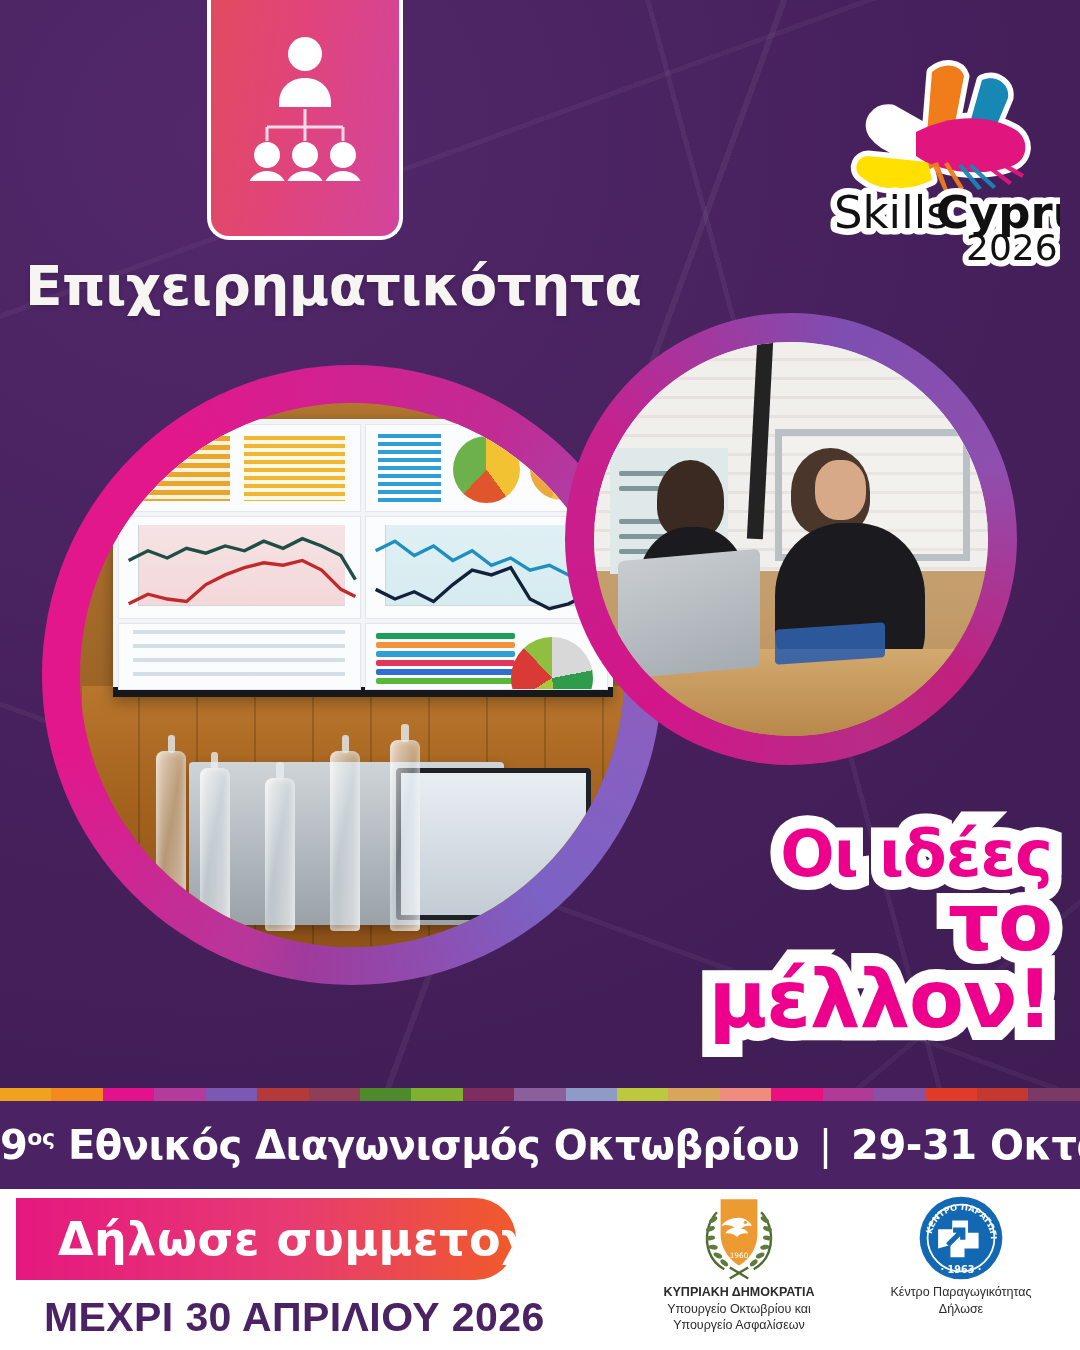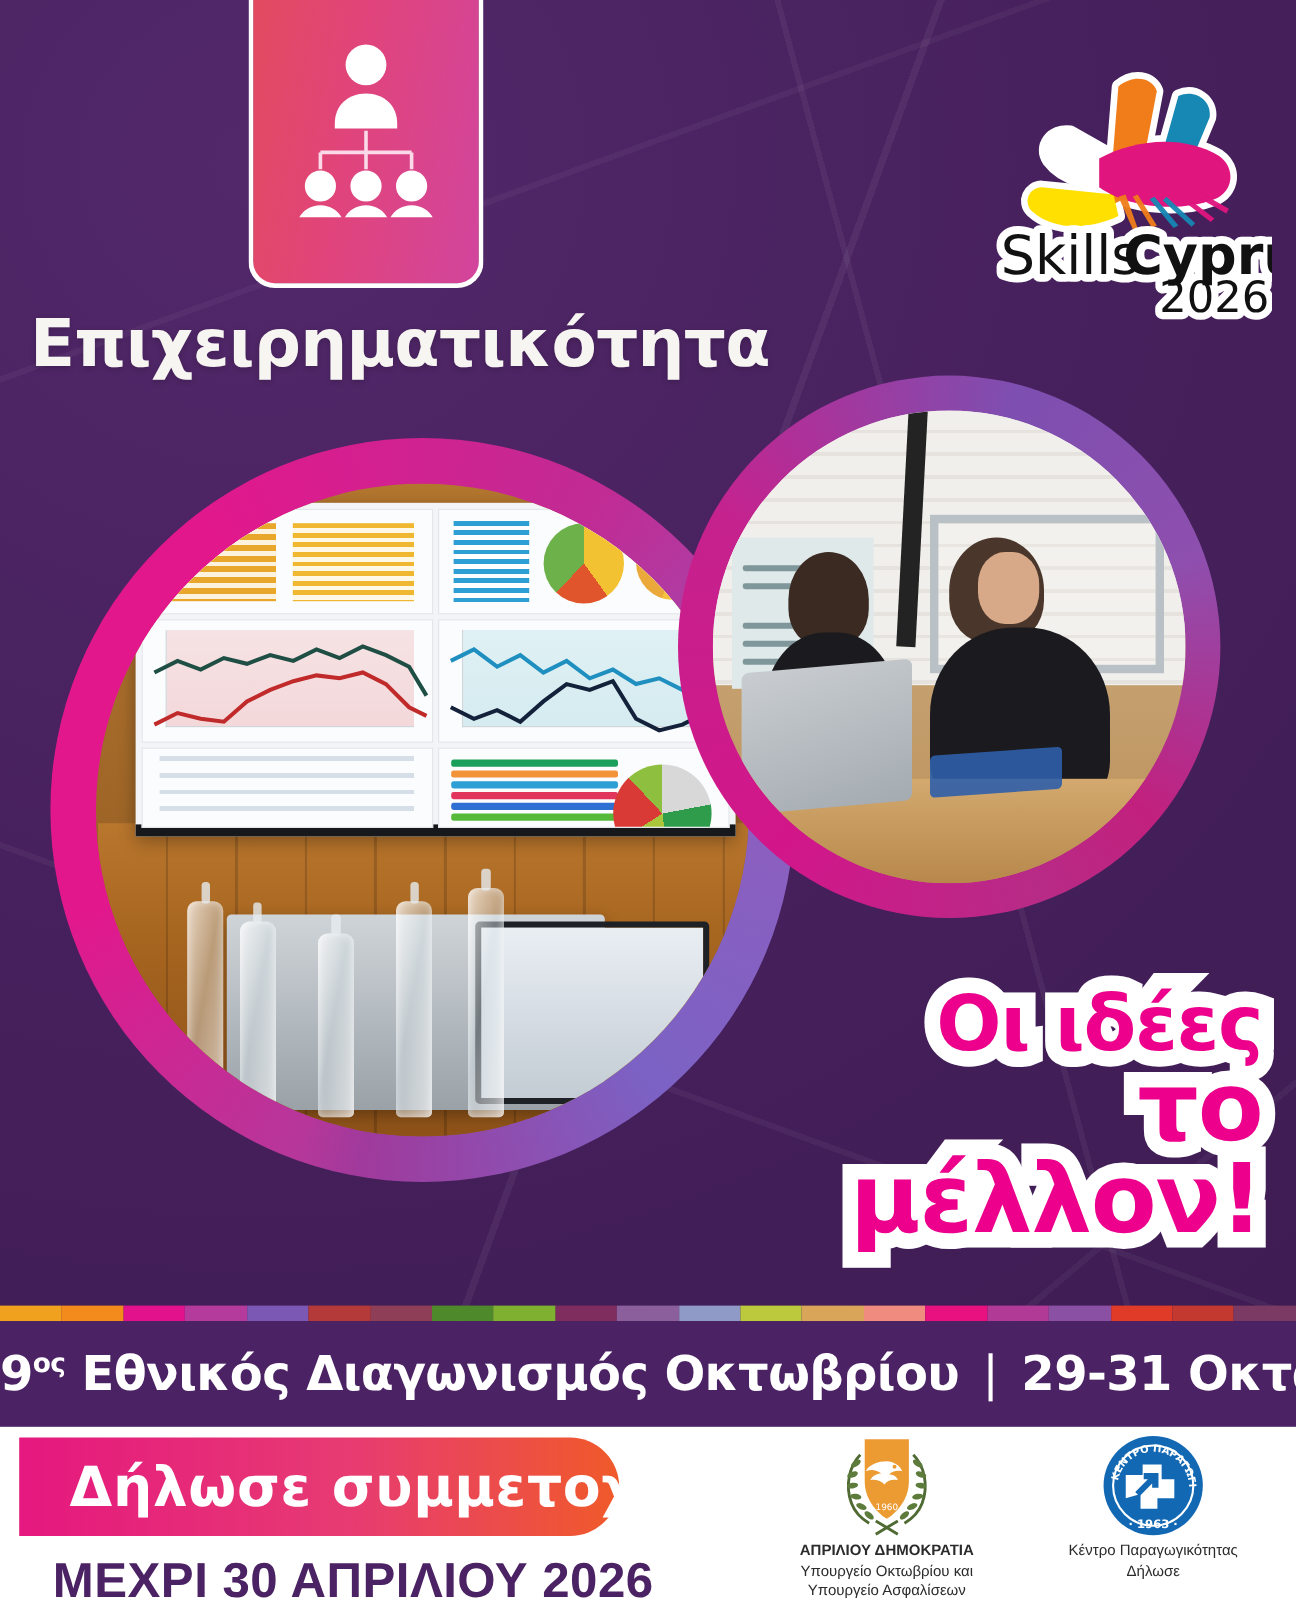--- a/index.html
+++ b/index.html
@@ -405,21 +405,21 @@
             <ellipse cx="81" cy="40" rx="5" ry="2.6" transform="rotate(20 81 40)"></ellipse>
             <ellipse cx="81" cy="50" rx="5" ry="2.6" transform="rotate(8 81 50)"></ellipse>
             <ellipse cx="78" cy="60" rx="5" ry="2.6" transform="rotate(-8 78 60)"></ellipse>
             <ellipse cx="73" cy="69" rx="5" ry="2.6" transform="rotate(-24 73 69)"></ellipse>
             <ellipse cx="66" cy="77" rx="5" ry="2.6" transform="rotate(-40 66 77)"></ellipse>
           </g>
           <path d="M40 82l20 12M60 82l-20 12" stroke="#4f6b33" stroke-width="2.6" fill="none"></path>
         </svg>
       </div>
       <div class="cap">
-        <b>ΑΠΡΙΛΙΟΥ ΔΗΜΟΚΡΑΤΙΑ</b><br>
+        <b>ΚΥΠΡΙΑΚΗ ΔΗΜΟΚΡΑΤΙΑ</b><br>
         <span>Υπουργείο Οκτωβρίου και</span><br>
         <span>Υπουργείο Ασφαλίσεων</span>
       </div>
     </div>
 
     <div class="org">
       <div class="mark">
         <svg width="88" height="88" viewBox="0 0 100 100">
           <circle cx="50" cy="50" r="47" fill="#1268b3"></circle>
           <circle cx="50" cy="50" r="38" fill="none" stroke="#ffffff" stroke-width="2"></circle>

